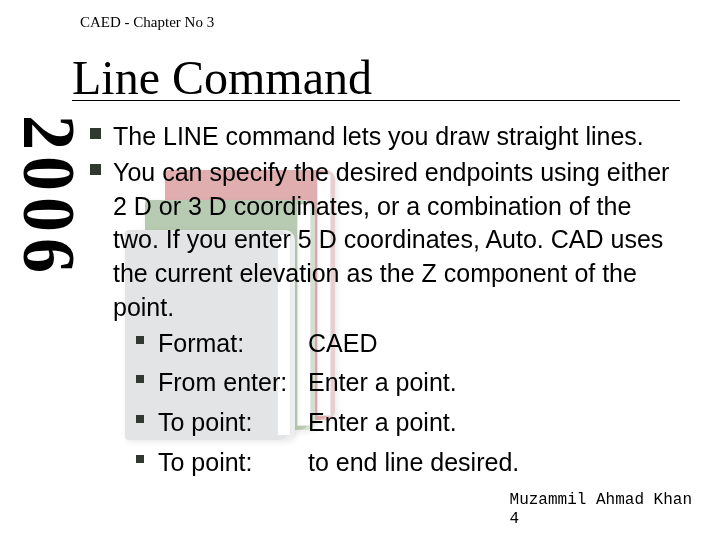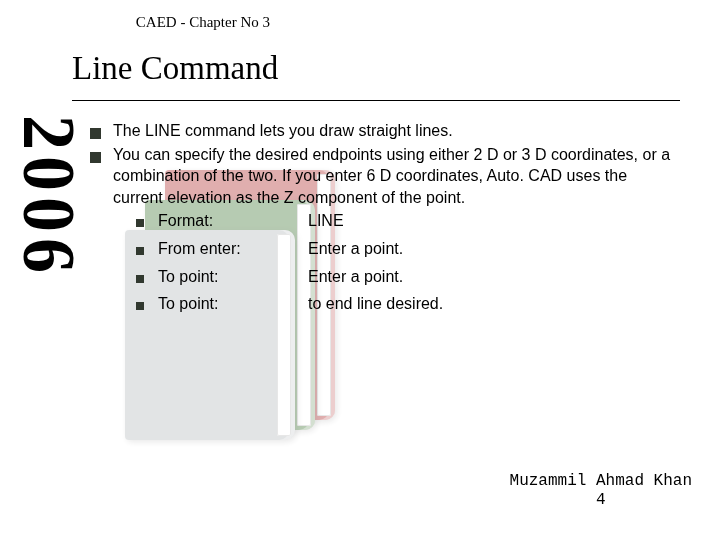--- a/index.html
+++ b/index.html
@@ -48,67 +48,67 @@
   .header {
     position: absolute;
     top: 14px;
     left: 80px;
     right: 40px;
     font-family: "Times New Roman", Times, serif;
     font-size: 15px;
     display: flex;
     z-index: 3;
   }
-  .header-left { width: 190px; text-align: right; }
+  .header-left { width: 190px; }
   .header-right { flex: 1; }
 
   .title {
     position: absolute;
     top: 50px;
     left: 72px;
     font-family: "Times New Roman", Times, serif;
-    font-size: 33px;
+    font-size: 48px;
     z-index: 3;
   }
   .title-rule {
     position: absolute;
     top: 100px;
     left: 72px;
     right: 40px;
     height: 1px;
     background: #000;
     z-index: 3;
   }
 
   .content {
     position: absolute;
     top: 120px;
     left: 90px;
     right: 40px;
     z-index: 3;
-    font-size: 16px;
+    font-size: 25px;
     line-height: 1.35;
   }
   .bullet-row { display:flex; margin-bottom: 2px; }
   .bullet-row .sq { width: 11px; height: 11px; background:#31382f; margin-top:8px; margin-right:12px; flex-shrink:0; }
   .bullet-row .txt { flex:1; }
 
   .sublist {
     margin-left: 46px;
   }
   .sub-row { display:flex; align-items:flex-start; margin-bottom: 6px; }
   .sub-row .ssq { width:8px; height:8px; background:#31382f; margin-top:9px; margin-right:14px; flex-shrink:0; }
   .sub-row .label { width: 150px; }
   .sub-row .value { flex:1; }
 
   .footer {
     position: absolute;
     right: 28px;
-    bottom: 30px;
-    text-align: center;
+    bottom: 11px;
+    text-align: left;
     font-family: "Courier New", Courier, monospace;
     font-size: 16px;
     line-height: 1.2;
     z-index: 3;
   }
 </style>
 </head>
 <body>
 
 <div class="bg-books">
@@ -132,28 +132,28 @@
 <div class="title">Line Command</div>
 <div class="title-rule"></div>
 
 <div class="content">
   <div class="bullet-row">
     <div class="sq"></div>
     <div class="txt">The LINE command lets you draw straight lines.</div>
   </div>
   <div class="bullet-row">
     <div class="sq"></div>
-    <div class="txt">You can specify the desired endpoints using either 2 D or 3 D coordinates, or a combination of the two. If you enter 6 D coordinates, Auto. CAD uses the current elevation as the Z component of the point.</div>
+    <div class="txt">You can specify the desired endpoints using either 2 D or 3 D coordinates, or a combination of the two. If you enter 5 D coordinates, Auto. CAD uses the current elevation as the Z component of the point.</div>
   </div>
 
   <div class="sublist">
     <div class="sub-row">
       <div class="ssq"></div>
       <div class="label">Format:</div>
-      <div class="value">LINE</div>
+      <div class="value">CAED</div>
     </div>
     <div class="sub-row">
       <div class="ssq"></div>
       <div class="label">From enter:</div>
       <div class="value">Enter a point.</div>
     </div>
     <div class="sub-row">
       <div class="ssq"></div>
       <div class="label">To point:</div>
       <div class="value">Enter a point.</div>

